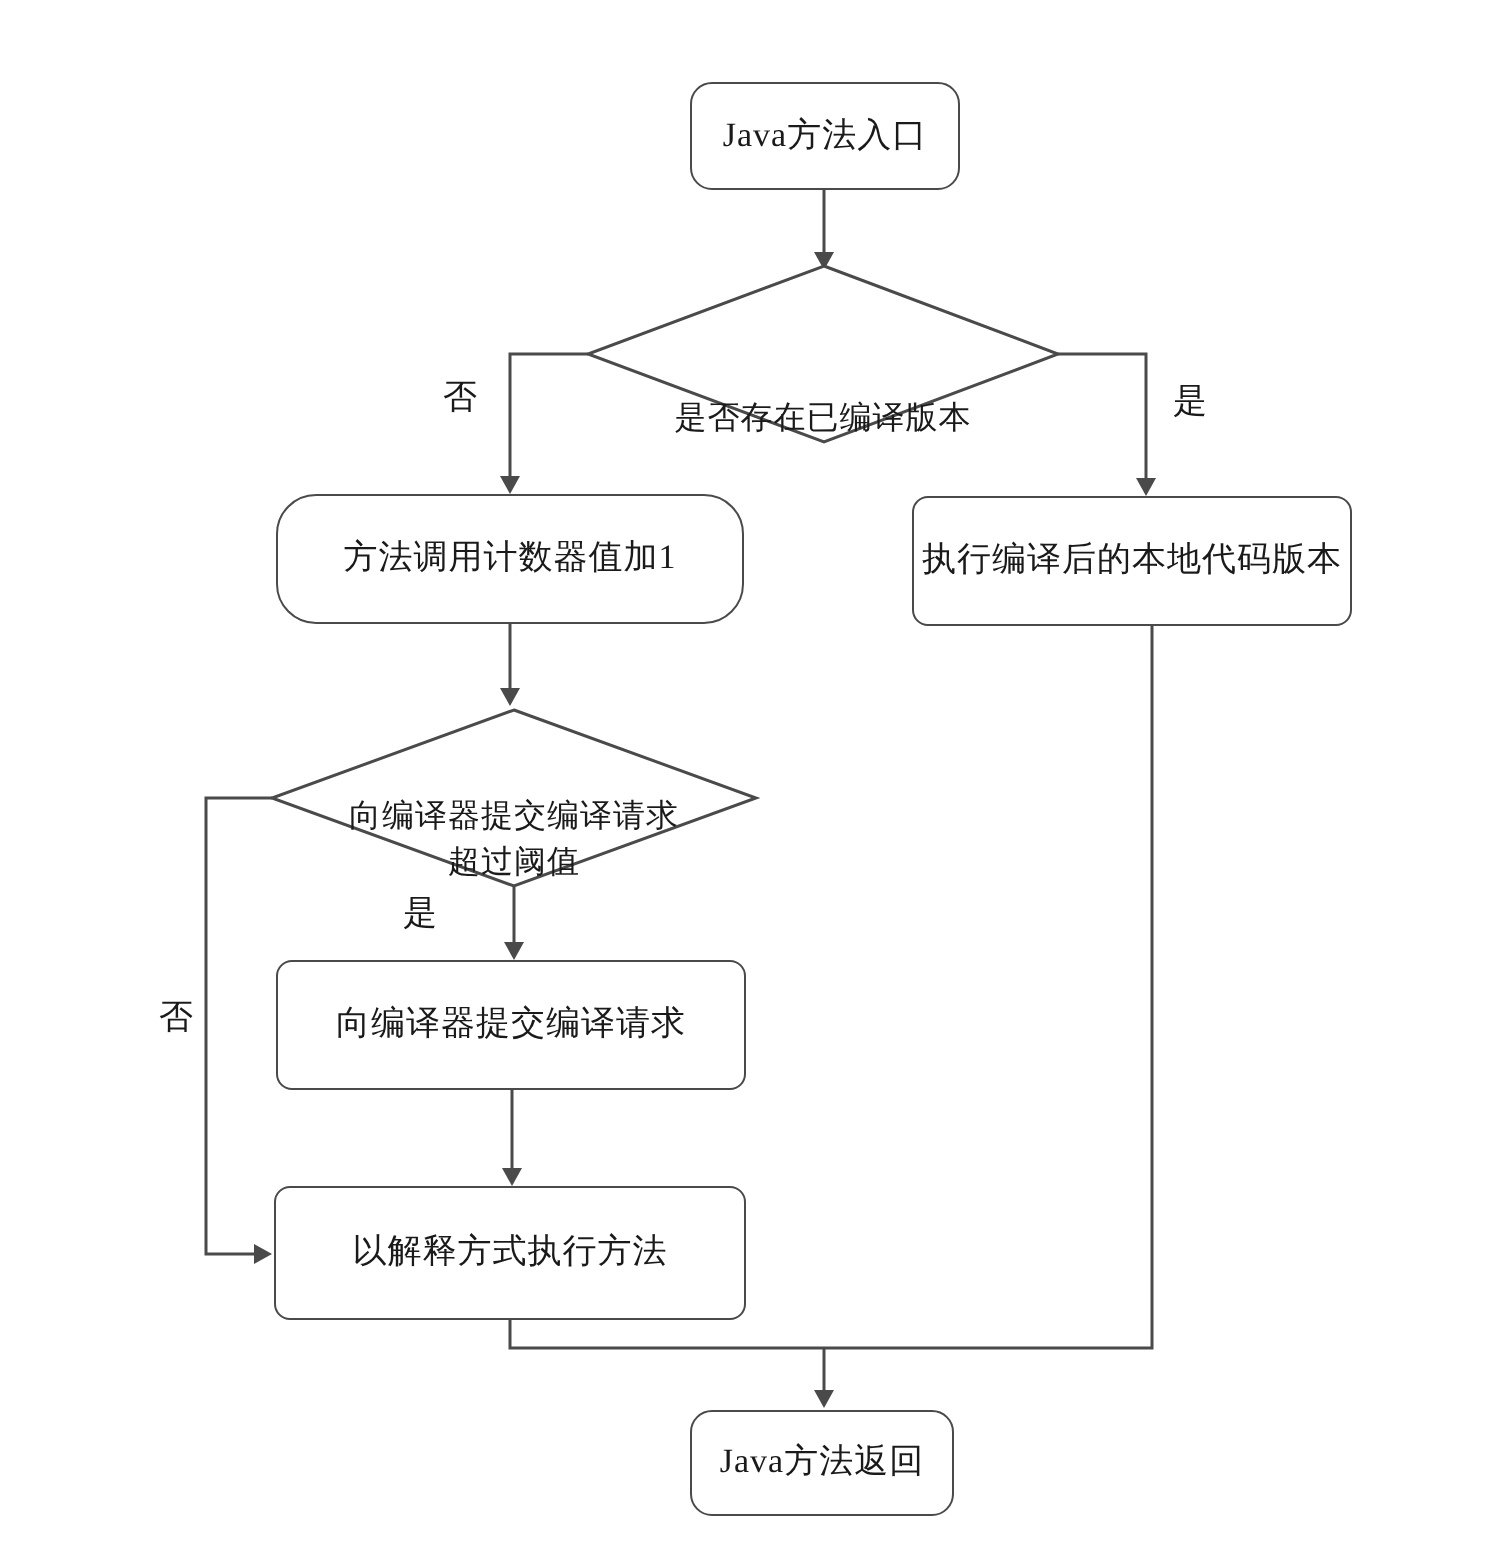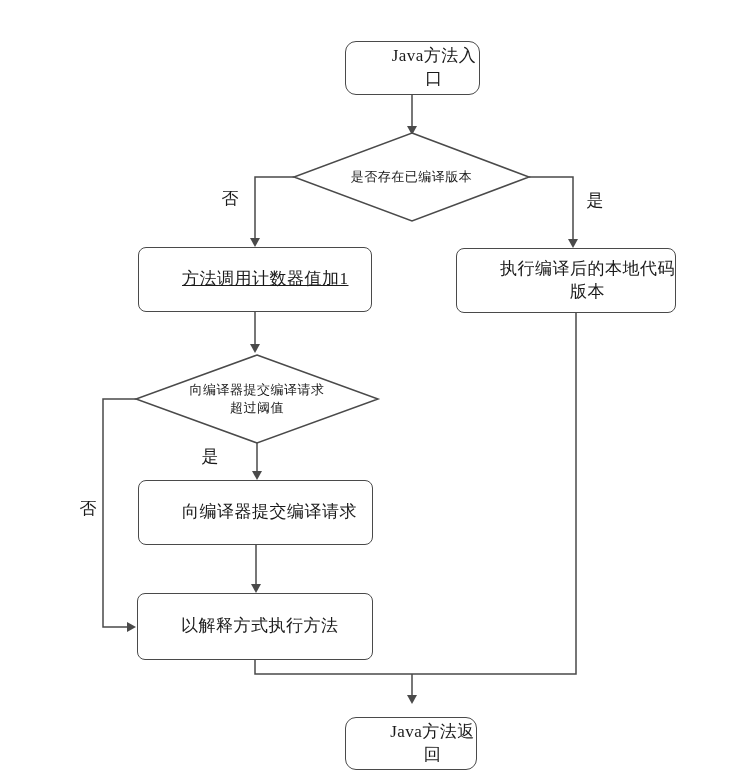--- a/index.html
+++ b/index.html
@@ -21,33 +21,33 @@
     left: 0;
     top: 0;
   }
   .node {
     position: absolute;
     box-sizing: border-box;
     background: var(--fill, #ffffff);
     border: 1.5px solid var(--line, #4a4a4a);
     display: flex;
     align-items: center;
+    justify-content: center;
     text-align: center;
     font-size: 17px;
     letter-spacing: 0.5px;
     line-height: 1.35;
-    padding-left: 43px;
   }
   .diamond-label {
     position: absolute;
     display: flex;
-    align-items: center;
+    align-items: flex-end;
     justify-content: center;
     text-align: center;
-    font-size: 13px;
+    font-size: 16px;
     letter-spacing: 0.5px;
     line-height: 1.4;
     white-space: pre-line;
     pointer-events: none;
   }
   .edge-label {
     position: absolute;
     font-size: 17px;
     text-align: center;
   }
@@ -110,38 +110,38 @@
 
   <div class="diamond-label" style="left:294px; top:133px; width:235px; height:88px;">
     <span>是否存在已编译版本</span>
   </div>
 
   <div class="edge-label" style="left:212px; top:187px; width:36px;">否</div>
   <div class="edge-label" style="left:577px; top:189px; width:36px;">是</div>
   <div class="edge-label" style="left:192px; top:445px; width:36px;">是</div>
   <div class="edge-label" style="left:70px; top:497px; width:36px;">否</div>
 
-  <div class="node" style="left:138px; top:247px; width:234px; height:65px; border-radius:8px;text-decoration:underline;">
+  <div class="node" style="left:138px; top:247px; width:234px; height:65px; border-radius:20px;">
     <span>方法调用计数器值加1</span>
   </div>
 
   <div class="node" style="left:456px; top:248px; width:220px; height:65px; border-radius:8px;">
     <span>执行编译后的本地代码版本</span>
   </div>
 
   <div class="diamond-label" style="left:136px; top:355px; width:242px; height:88px;">
     <span>向编译器提交编译请求
 超过阈值</span>
   </div>
 
   <div class="node" style="left:138px; top:480px; width:235px; height:65px; border-radius:8px;">
     <span>向编译器提交编译请求</span>
   </div>
 
   <div class="node" style="left:137px; top:593px; width:236px; height:67px; border-radius:8px;">
     <span>以解释方式执行方法</span>
   </div>
 
-  <div class="node" style="left:345px; top:705px; width:132px; height:53px; border-radius:11px;margin-top:12px;">
+  <div class="node" style="left:345px; top:705px; width:132px; height:53px; border-radius:11px;">
     <span>Java方法返回</span>
   </div>
 
 </div>
 
 </body></html>

